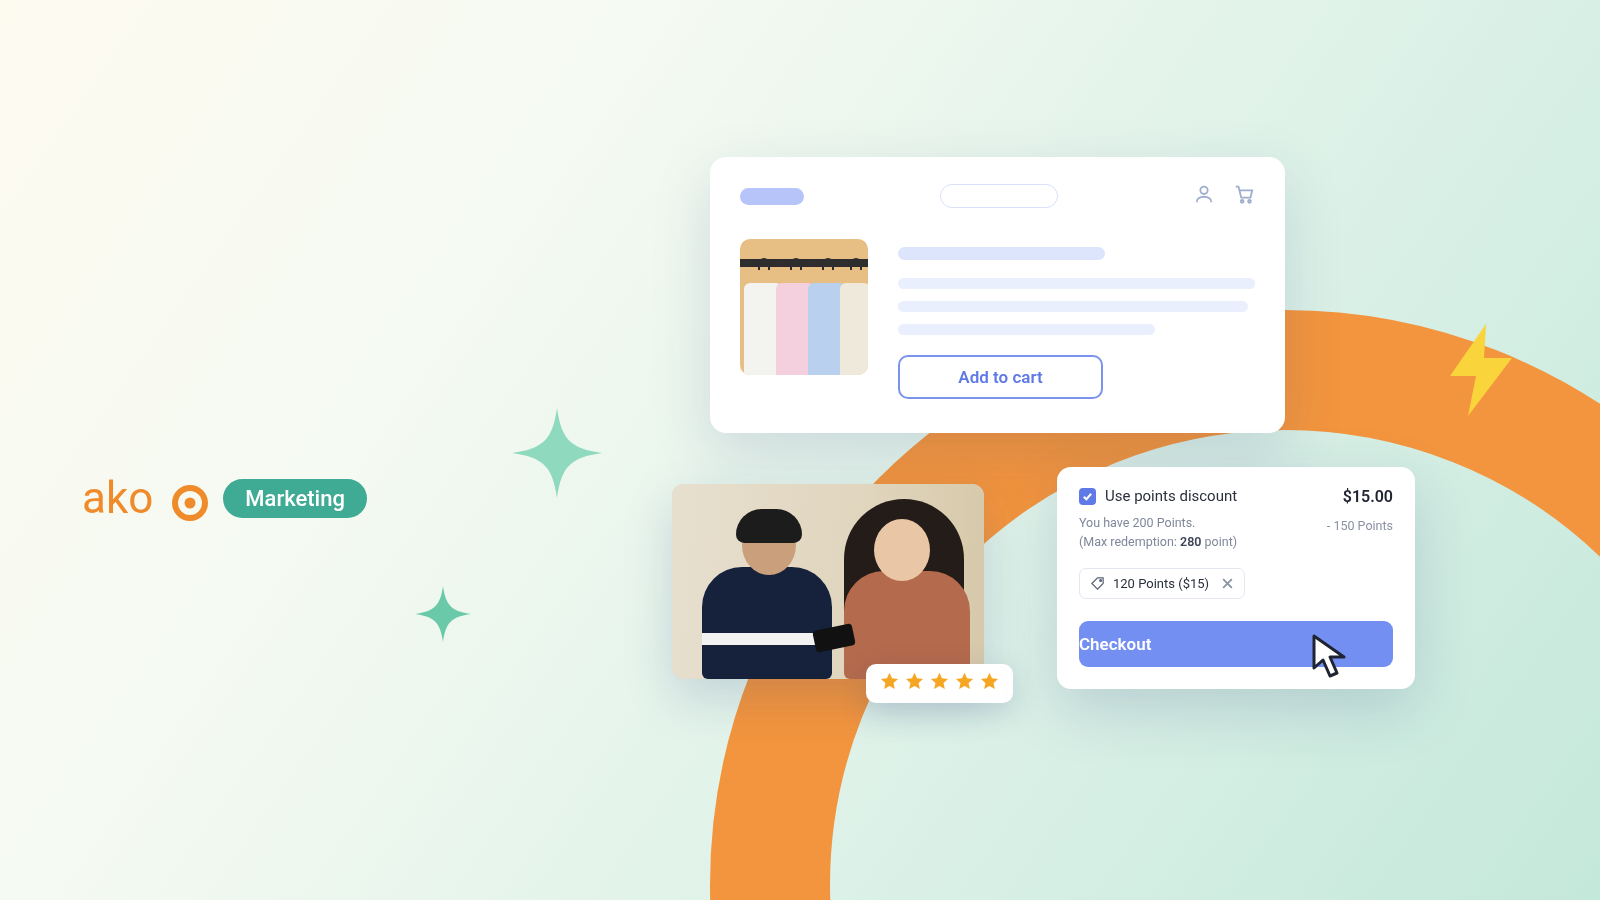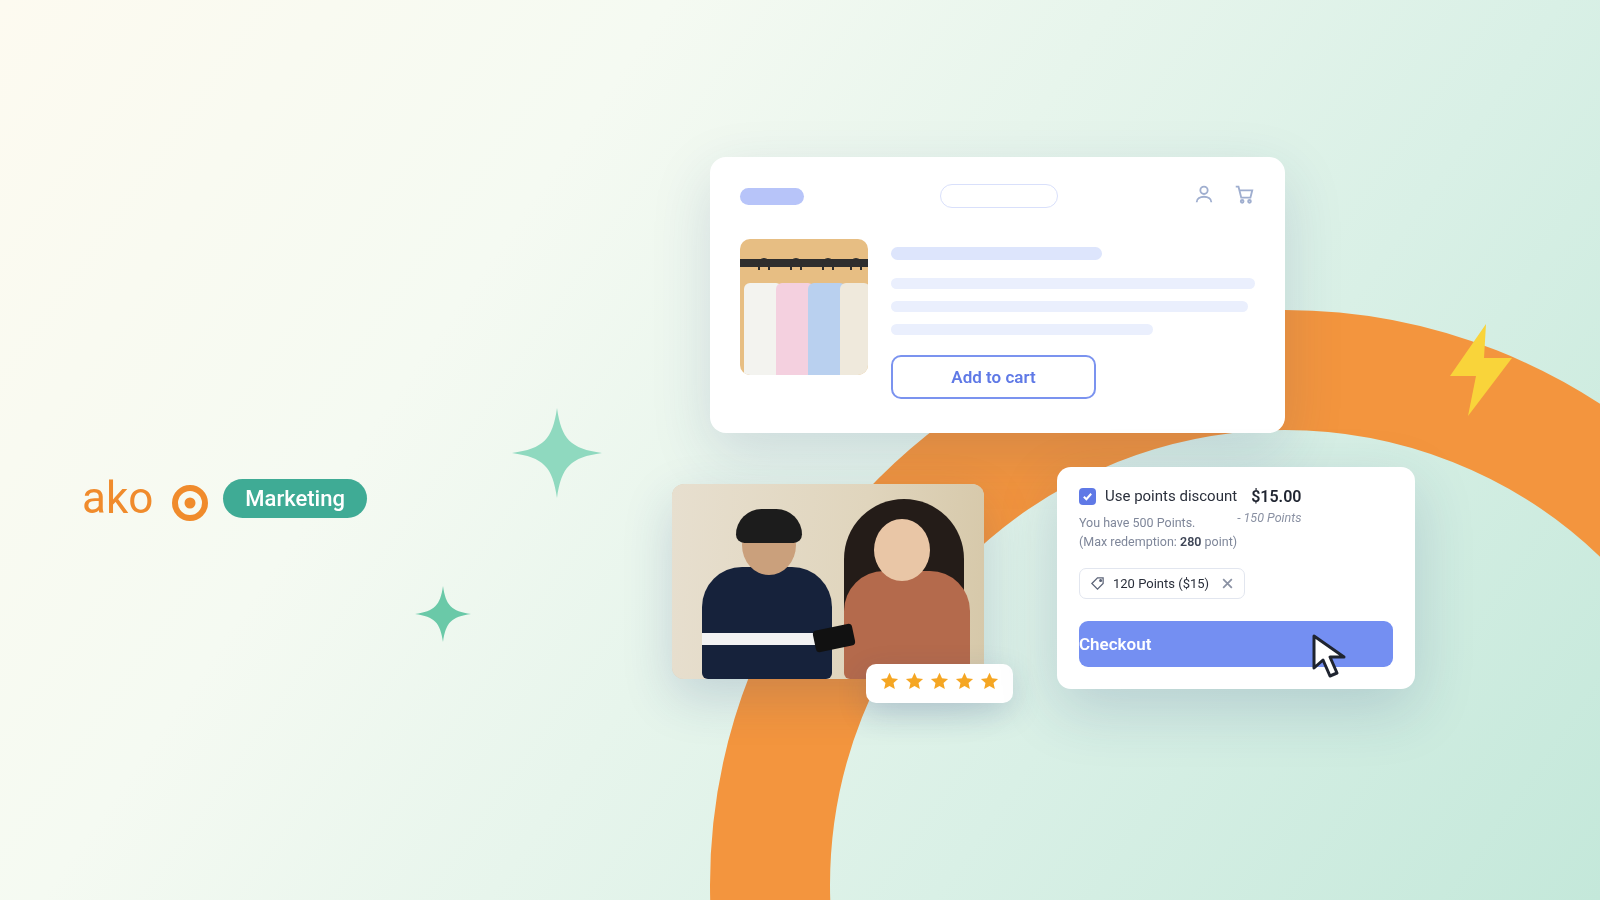--- a/index.html
+++ b/index.html
@@ -93,21 +93,21 @@
   .pc-header {
     display: flex;
     align-items: center;
     justify-content: space-between;
     margin-bottom: 30px;
   }
   .pc-logo-ph { width: 64px; height: 17px; background: #b7c4f9; border-radius: 999px; }
   .pc-search-ph { width: 118px; height: 24px; border: 1.5px solid #d9e0fb; border-radius: 999px; }
   .pc-icons { display: flex; gap: 18px; color: #9faecf; }
   .pc-icons svg { width: 22px; height: 22px; }
-  .pc-body { display: flex; gap: 23px; align-items: flex-start; }
+  .pc-body { display: flex; gap: 30px; align-items: flex-start; }
   .pc-thumb {
     width: 128px; height: 136px; border-radius: 10px; overflow: hidden; flex-shrink: 0;
     background: #e7be83;
     position: relative;
   }
   .pc-thumb .rail { position: absolute; top: 20px; left: -10px; right: -10px; height: 8px; background: #2e2e2e; border-radius: 4px; }
   .pc-thumb .shirt { position: absolute; bottom: 0; height: 92px; border-radius: 6px 6px 0 0; }
   .pc-thumb .s1 { left: 4px;  width: 38px; background: #f3f3ef; }
   .pc-thumb .s2 { left: 36px; width: 38px; background: #f4d0df; }
   .pc-thumb .s3 { left: 68px; width: 38px; background: #b9d0ef; }
@@ -174,33 +174,33 @@
   .checkout-card {
     position: absolute;
     left: 1057px;
     top: 467px;
     width: 358px;
     background: #ffffff;
     border-radius: 14px;
     box-shadow: 0 20px 60px rgba(40,60,120,0.18);
     padding: 20px 22px 22px 22px;
   }
-  .cc-top { display:flex; align-items: flex-start; }
+  .cc-top { display:flex; justify-content: space-between; align-items: flex-start; }
   .cc-left {}
   .cc-check-row { display:flex; align-items:center; gap:9px; font-size:15px; color:#2a2f3b; margin-bottom: 9px; }
   .cc-check {
     width: 17px; height: 17px; border-radius: 4px; background: #5f79e6;
     display:flex; align-items:center; justify-content:center;
   }
   .cc-check svg { width: 11px; height: 11px; }
   .cc-meta { font-size: 12.5px; color: #7f879a; line-height: 1.5; }
   .cc-meta .max b { color: #3f4657; font-weight: 600; }
   .cc-right { text-align: right; }
   .cc-price { font-size: 16px; font-weight: 600; color: #1f2430; }
-  .cc-sub { font-size: 12.5px; color: #8a91a3; margin-top: 4px; font-style: italic; }
+  .cc-sub { font-size: 12.5px; color: #8a91a3; margin-top: 12px; }
   .cc-chip {
     display: inline-flex; align-items: center; gap: 8px;
     border: 1px solid #e2e6ef; border-radius: 7px;
     padding: 7px 10px; margin-top: 16px;
     font-size: 13px; color: #2a2f3b;
   }
   .cc-chip .tag-ico { width:15px; height:15px; color:#5c6478; }
   .cc-chip .x-ico { width:13px; height:13px; color:#8a91a3; margin-left: 4px; cursor:pointer; }
   .cc-btn {
     margin-top: 22px;
@@ -339,21 +339,21 @@
       <div class="cc-left">
         <div class="cc-check-row">
           <span class="cc-check">
             <svg viewBox="0 0 12 12" fill="none" stroke="#fff" stroke-width="2.2">
                 <path d="M2 6.2 L4.8 9 L10 3"></path>
               </svg>
           </span>
           <span>Use points discount</span>
         </div>
         <div class="cc-meta">
-          <div>You have 500 Points.</div>
+          <div>You have 200 Points.</div>
           <div class="max">
             <span>(Max redemption: </span><b>280</b><span> point)</span>
           </div>
         </div>
       </div>
       <div class="cc-right">
         <div class="cc-price">$15.00</div>
         <div class="cc-sub">- 150 Points</div>
       </div>
     </div>

